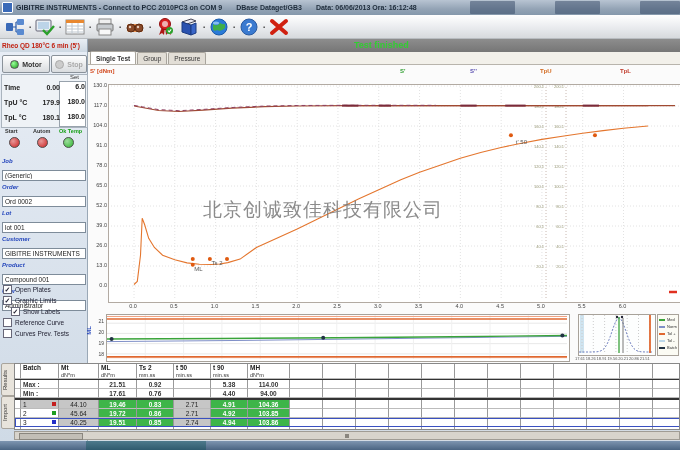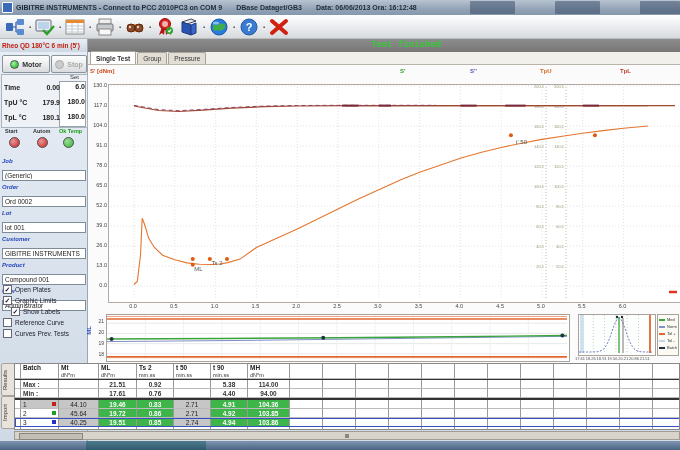--- a/index.html
+++ b/index.html
@@ -19,21 +19,21 @@
     background:linear-gradient(#ffffff,#e9ebee 55%,#d7dadd);
     border-bottom:1px solid #b8bcc0;display:flex;align-items:center;padding-left:3px;box-sizing:border-box;}
   .tbicon{width:24px;height:21px;display:flex;align-items:center;justify-content:center;}
   .tbsep{width:6px;height:21px;display:flex;align-items:center;justify-content:center;color:#555;font-size:6px;}
   
   #testtab{left:0;top:39px;width:88px;height:13px;background:linear-gradient(#e9eef4,#cdd8e2);
     border-right:1px solid #9aa8b6;font-size:6.5px;font-weight:bold;color:#c22010;
     display:flex;align-items:center;padding-left:2px;box-sizing:border-box;white-space:nowrap;overflow:hidden;}
   #statusbar{left:88px;top:39px;width:592px;height:13px;background:linear-gradient(#8d8d8d,#767676);
     font-size:9px;font-weight:bold;color:#32cd32;}
-  #statusmsg{position:absolute;left:283px;top:1px;font-family:Liberation Mono, monospace;}
+  #statusmsg{position:absolute;left:266px;top:1px;}
   
   #leftpanel{left:0;top:52px;width:88px;height:391px;background:linear-gradient(#e7edf5,#cfdae6);
     border-right:1px solid #9aa8b6;box-sizing:border-box;}
   .btn{position:absolute;height:16px;border:1px solid #8a929a;border-radius:2px;
     background:linear-gradient(#fefefe,#d9dcdf);display:flex;align-items:center;justify-content:center;
     font-size:7px;font-weight:bold;color:#333;gap:3px;}
   .led{border-radius:50%;border:1px solid #555;}
   #readouts{position:absolute;left:1px;top:22px;width:85px;height:52px;border:1px solid #aab4be;background:#eef2f6;}
   #setlabel{position:absolute;right:8px;top:-1px;font-size:6px;color:#333;}
   .ro-row{position:absolute;left:2px;width:56px;height:13px;font-size:7px;font-weight:bold;color:#222;
@@ -375,20 +375,21 @@
       <div class="xtick" style="left: 199.175px;">2.0</div>
       <div class="xtick" style="left: 239.968px;">2.5</div>
       <div class="xtick" style="left: 280.762px;">3.0</div>
       <div class="xtick" style="left: 321.556px;">3.5</div>
       <div class="xtick" style="left: 362.349px;">4.0</div>
       <div class="xtick" style="left: 403.143px;">4.5</div>
       <div class="xtick" style="left: 443.937px;">5.0</div>
       <div class="xtick" style="left: 484.73px;">5.5</div>
       <div class="xtick" style="left: 525.524px;">6.0</div>
     </div>
+  <div id="watermark">北京创诚致佳科技有限公司</div>
 </div>
 
 <div id="striprow">
   <div id="strip-ml">ML</div>
   <div id="stripbox">
     <svg id="stripsvg" width="460" height="44" viewBox="0 0 460 44">
         <line x1="0" y1="8.186046511627913" x2="460" y2="8.186046511627913" stroke="#e8e8e8"></line>
         <line x1="0" y1="18.418604651162795" x2="460" y2="18.418604651162795" stroke="#e8e8e8"></line>
         <line x1="0" y1="28.651162790697676" x2="460" y2="28.651162790697676" stroke="#e8e8e8"></line>
         <line x1="0" y1="38.883720930232556" x2="460" y2="38.883720930232556" stroke="#e8e8e8"></line>

